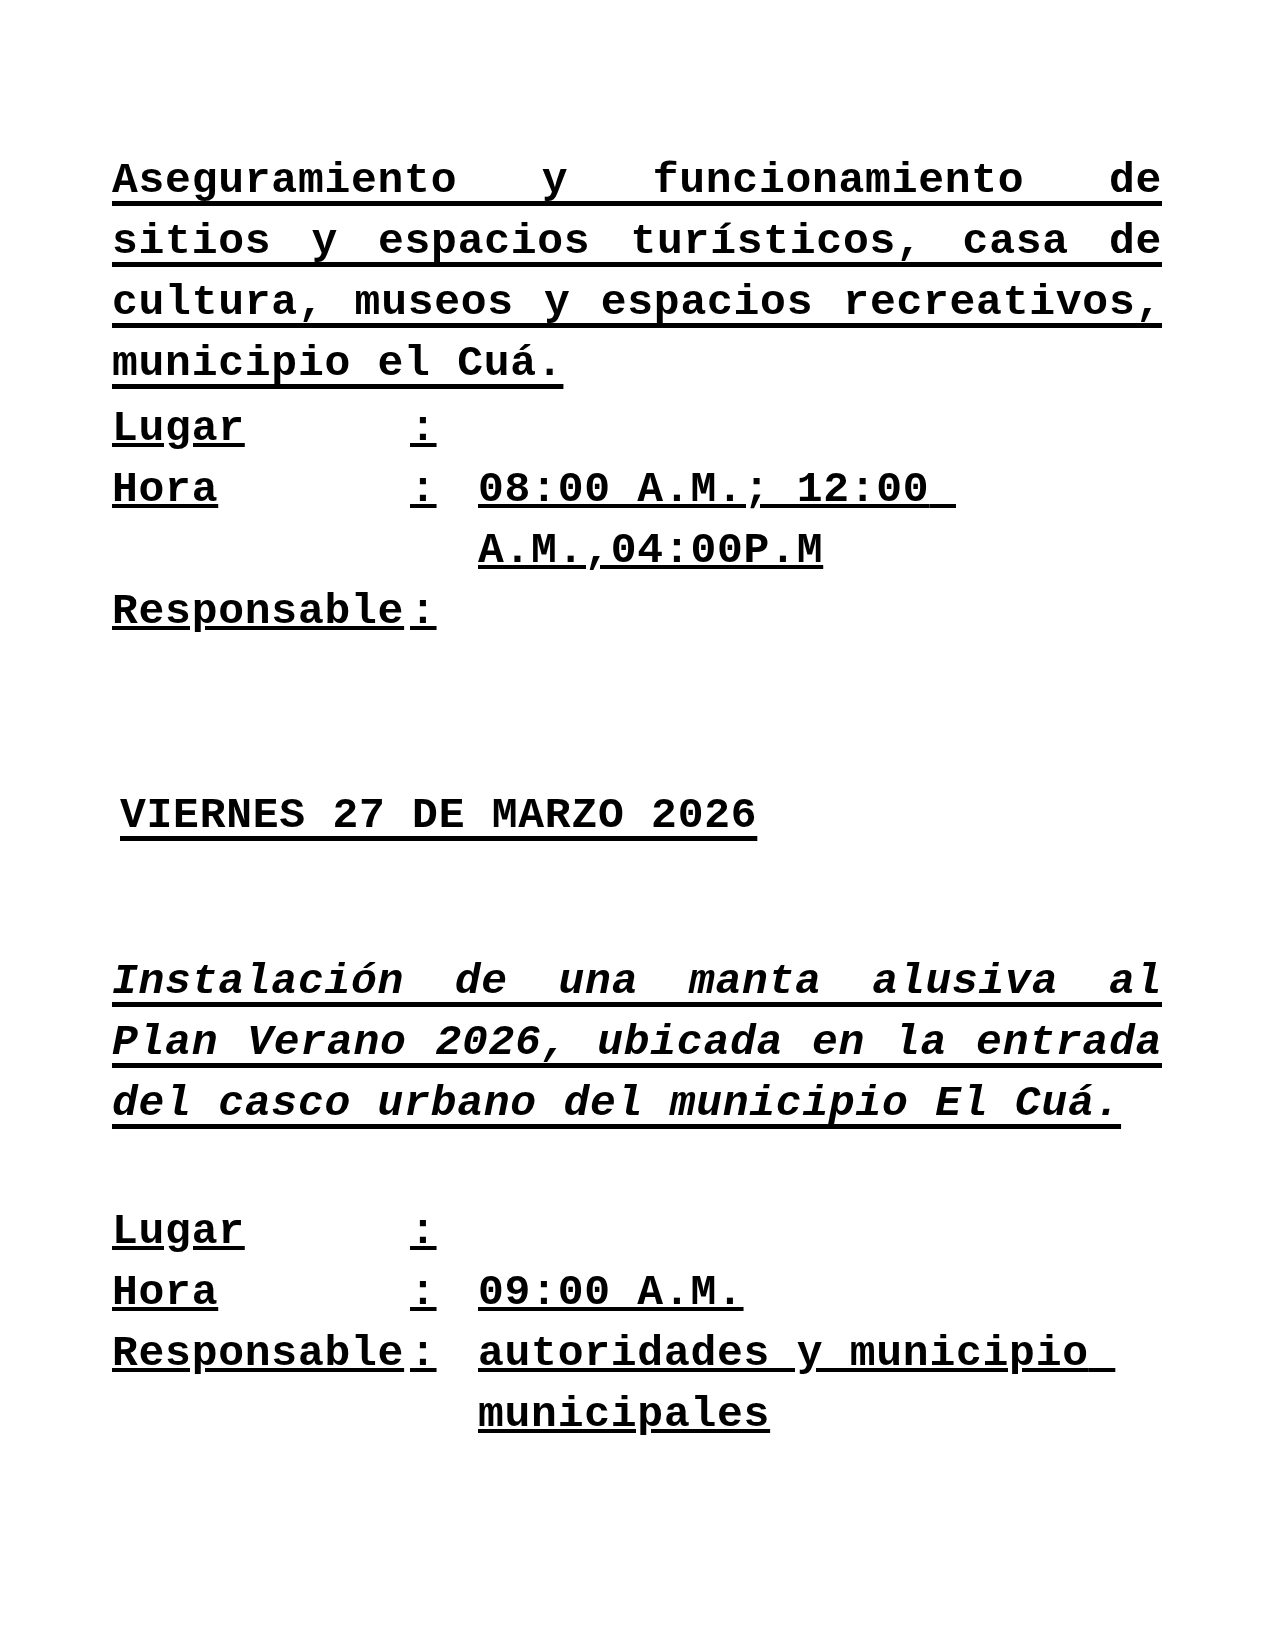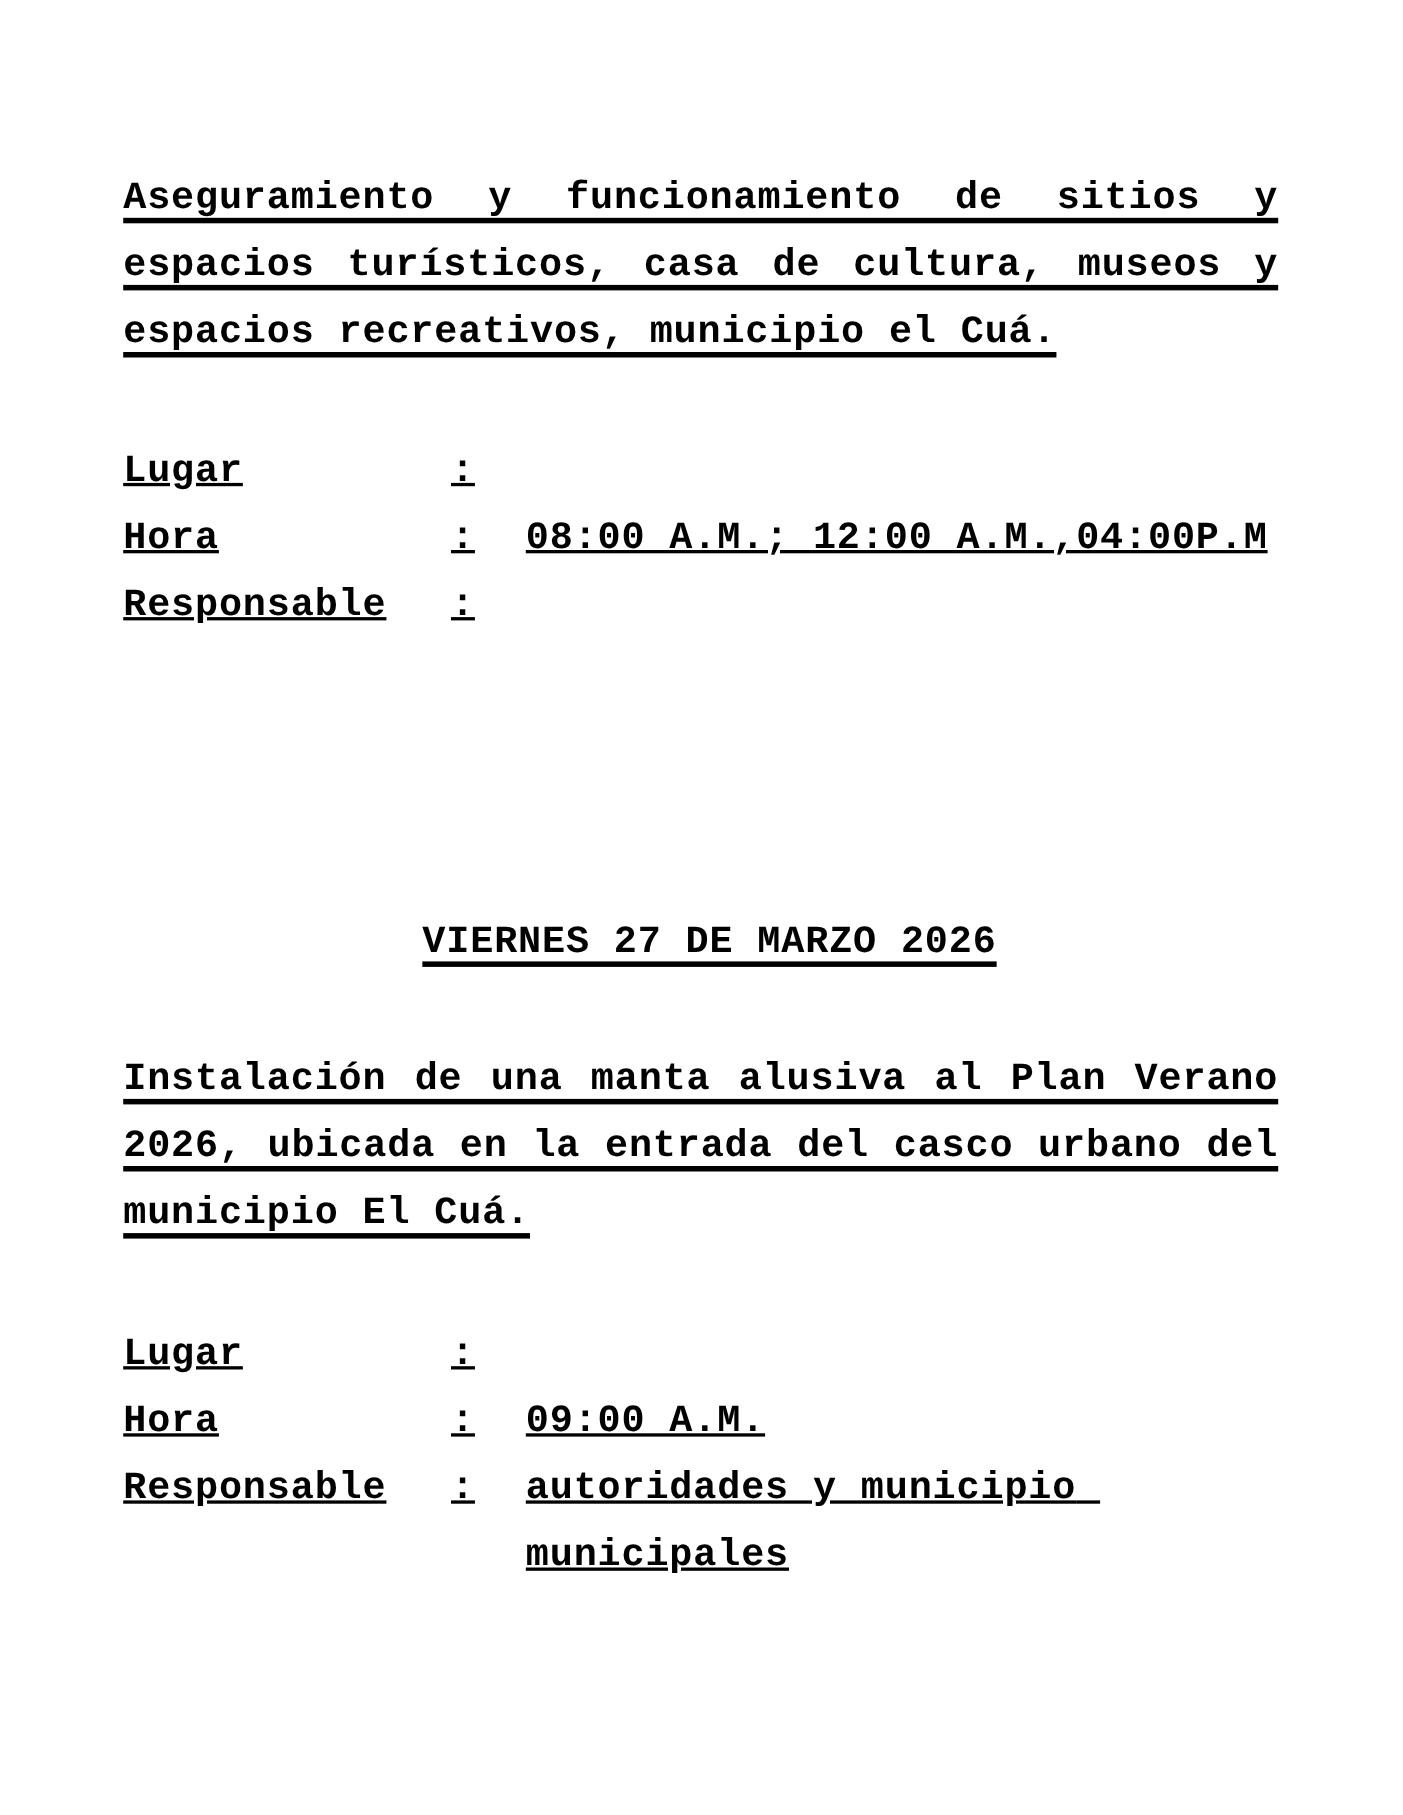--- a/index.html
+++ b/index.html
@@ -10,21 +10,21 @@
     background: #ffffff;
     color: #000000;
     font-family: "Liberation Mono", "DejaVu Sans Mono", monospace;
     font-weight: bold;
     overflow: hidden;
   }
   .sec {
     position: absolute;
     left: 112px;
     width: 1050px;
-    font-size: 35px;
+    font-size: 43px;
     line-height: 61px;
     letter-spacing: 0.75px;
   }
   .title {
     text-align: justify;
     text-decoration: underline;
     text-decoration-thickness: 5px;
     text-underline-offset: 9px;
   }
   .heading {
@@ -35,22 +35,22 @@
   }
   .row {
     display: grid;
     grid-template-columns: 298px 68px 1fr;
     align-items: start;
     text-decoration: underline;
   }
   .val { white-space: pre-wrap; }
   #p1 { top: 150px; }
   #d1 { top: 398px; }
-  #h2 { top: 826px; text-align: center; }
-  #p2 { top: 951px; }
+  #h2 { top: 785px; }
+  #p2 { top: 951px; font-style: italic; }
   #d2 { top: 1201px; }
 </style>
 </head>
 <body>
 
 <div class="page">
 
   <div class="sec title" id="p1">Aseguramiento y funcionamiento de sitios y espacios turísticos, casa de cultura, museos y espacios recreativos, municipio el Cuá.</div>
 
   <div class="sec" id="d1">

